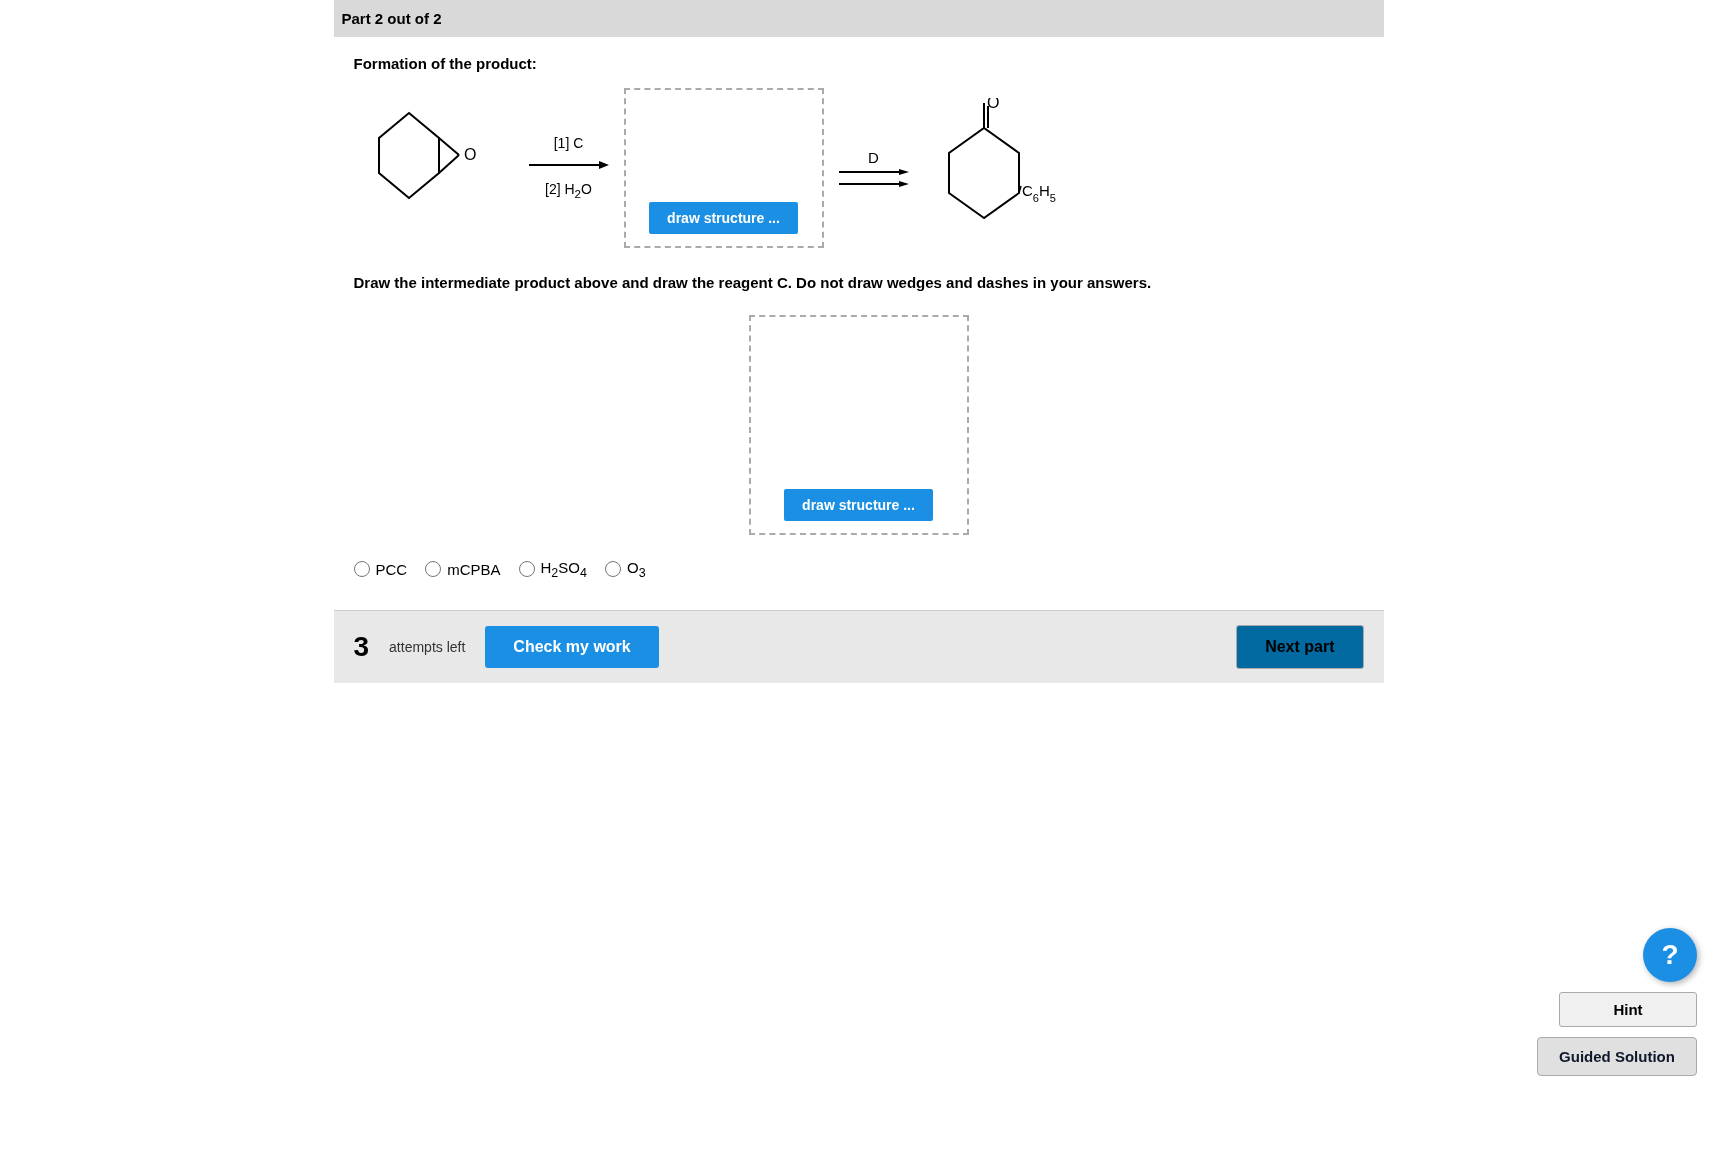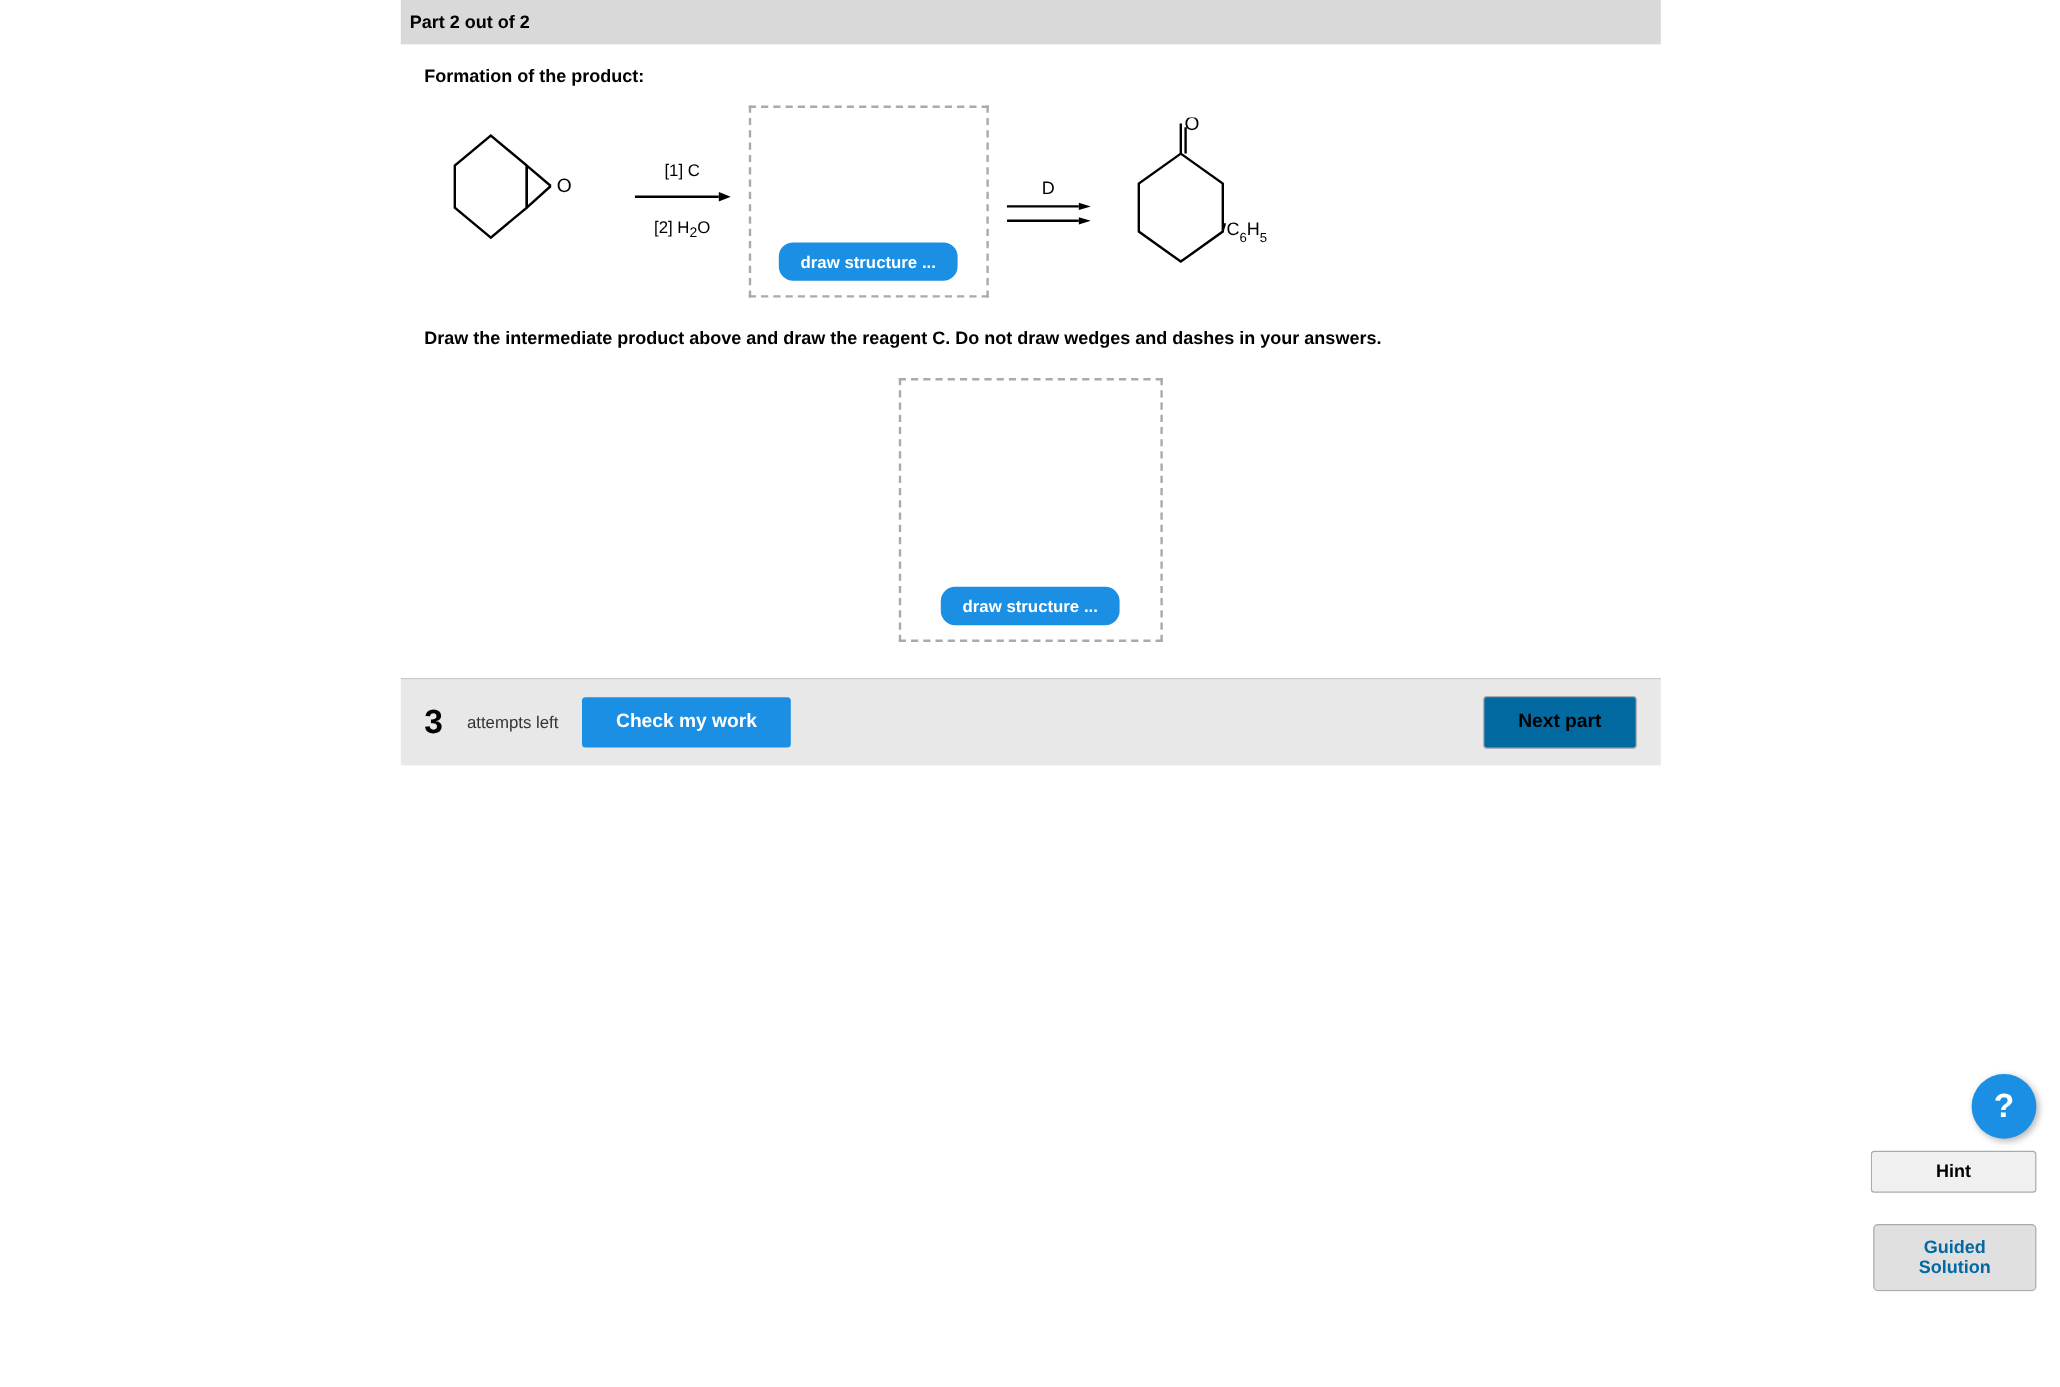--- a/index.html
+++ b/index.html
@@ -94,21 +94,21 @@
     }
 
     .draw-btn {
       background: #1a8fe3;
       color: #fff;
       border: none;
       padding: 8px 18px;
       font-size: 14px;
       cursor: pointer;
       font-weight: bold;
-      border-radius: 12px;
+      border-radius: 2px;
     }
 
     .instruction-text {
       font-weight: bold;
       margin-bottom: 20px;
       font-size: 15px;
       line-height: 1.5;
     }
 
     .reagent-select-label {
@@ -219,30 +219,29 @@
       padding: 8px 20px;
       font-size: 15px;
       font-weight: bold;
       cursor: pointer;
       border-radius: 3px;
       width: 138px;
     }
 
     .guided-btn {
       background: #e0e0e0;
-      color: #0369a1;
+      color: #0f172a;
       border: 1px solid #aaa;
       padding: 10px 14px;
       font-size: 15px;
       font-weight: bold;
       cursor: pointer;
       border-radius: 4px;
-      width: 136px;
+      width: 160px;
       text-align: center;
-      margin-top: 16px;
     }
 
     
     svg text {
       font-family: Arial, sans-serif;
     }
 
     .draw-section-center {
       display: flex;
       justify-content: center;
@@ -329,20 +328,38 @@
 
     <div class="instruction-text">Draw the intermediate product above and draw the reagent C. Do not draw wedges and dashes in your answers.</div>
 
     <div class="draw-section-center">
       <div class="draw-box-tall">
         <button class="draw-btn">draw structure ...</button>
       </div>
     </div>
 
 
+    <div class="radio-options">
+      <div class="radio-option">
+        <input type="radio" name="reagent-d" style="">
+        <span class="radio-label">PCC</span>
+      </div>
+      <div class="radio-option">
+        <input type="radio" name="reagent-d" style="">
+        <span class="radio-label">mCPBA</span>
+      </div>
+      <div class="radio-option">
+        <input type="radio" name="reagent-d" style="">
+        <span class="radio-label">H<sub>2</sub>SO<sub>4</sub></span>
+      </div>
+      <div class="radio-option">
+        <input type="radio" name="reagent-d" style="">
+        <span class="radio-label">O<sub>3</sub></span>
+      </div>
+    </div>
   </div>
 
   <div class="bottom-bar">
     <span class="attempts-count">3</span>
     <span class="attempts-label">attempts left</span>
     <button class="check-btn">Check my work</button>
     <button class="next-btn">Next part</button>
   </div>
 </div>
 

